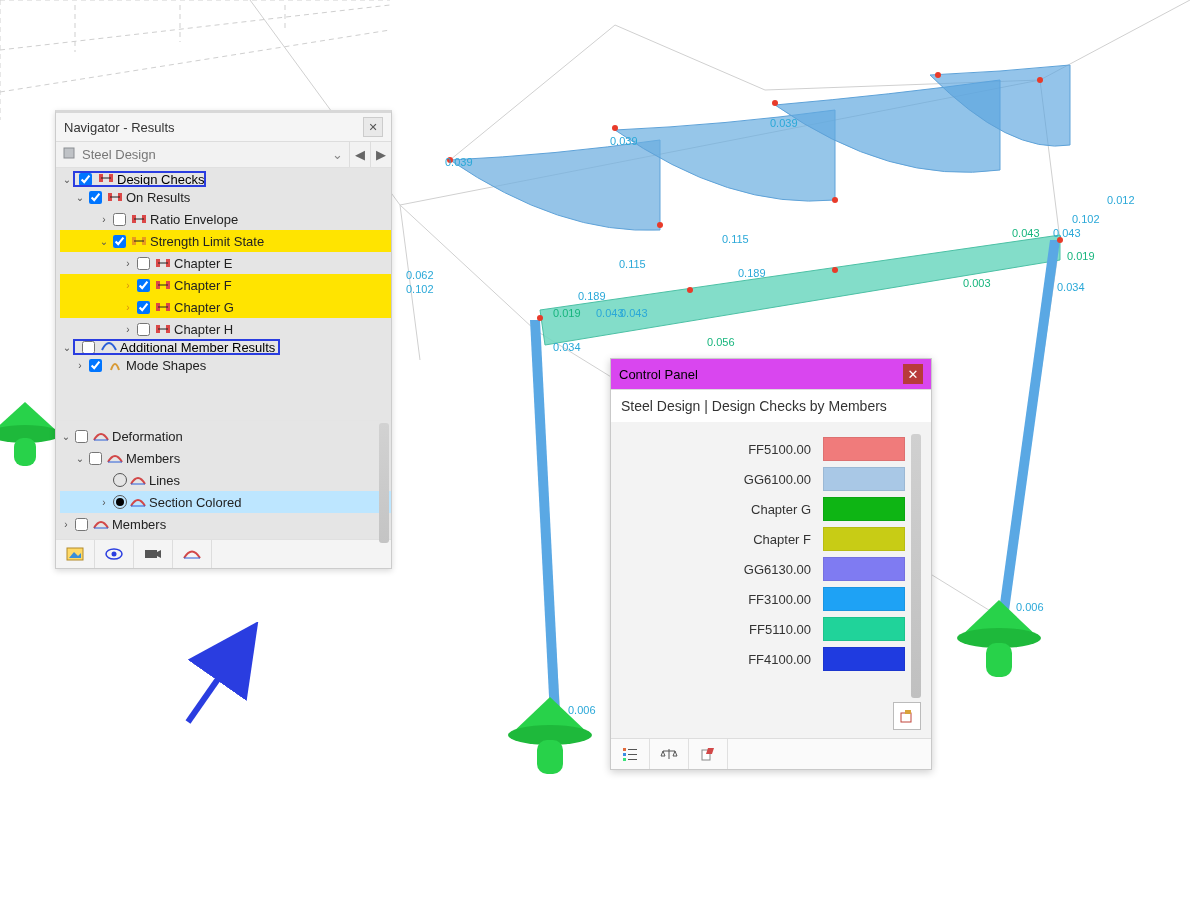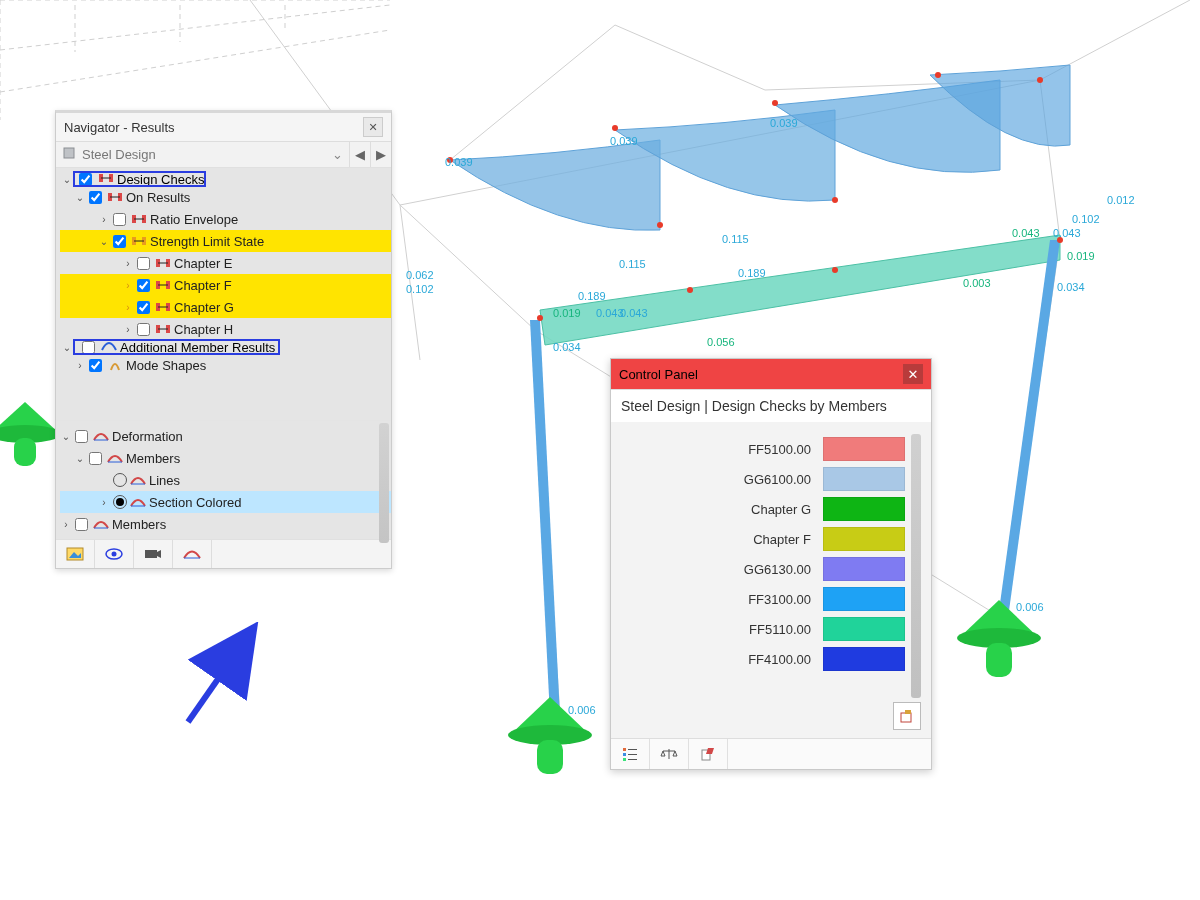--- a/index.html
+++ b/index.html
@@ -156,21 +156,21 @@
 .control-panel {
   position: absolute;
   left: 610px;
   top: 358px;
   width: 320px;
   background: #fff;
   border: 1px solid #c9c9c9;
   box-shadow: 0 2px 8px rgba(0,0,0,0.2);
 }
 .cp-title {
-  background: #ef4444;
+  background: #d946ef;
   border-bottom: 1px solid #ddd;
   padding: 5px 8px;
   display: flex; justify-content: space-between; align-items:center;
 }
 .cp-close {
   width: 20px; height: 20px;
   background: #b83b3b;
   color: #fff;
   display:flex; align-items:center; justify-content:center;
   font-size: 13px; cursor:pointer;

